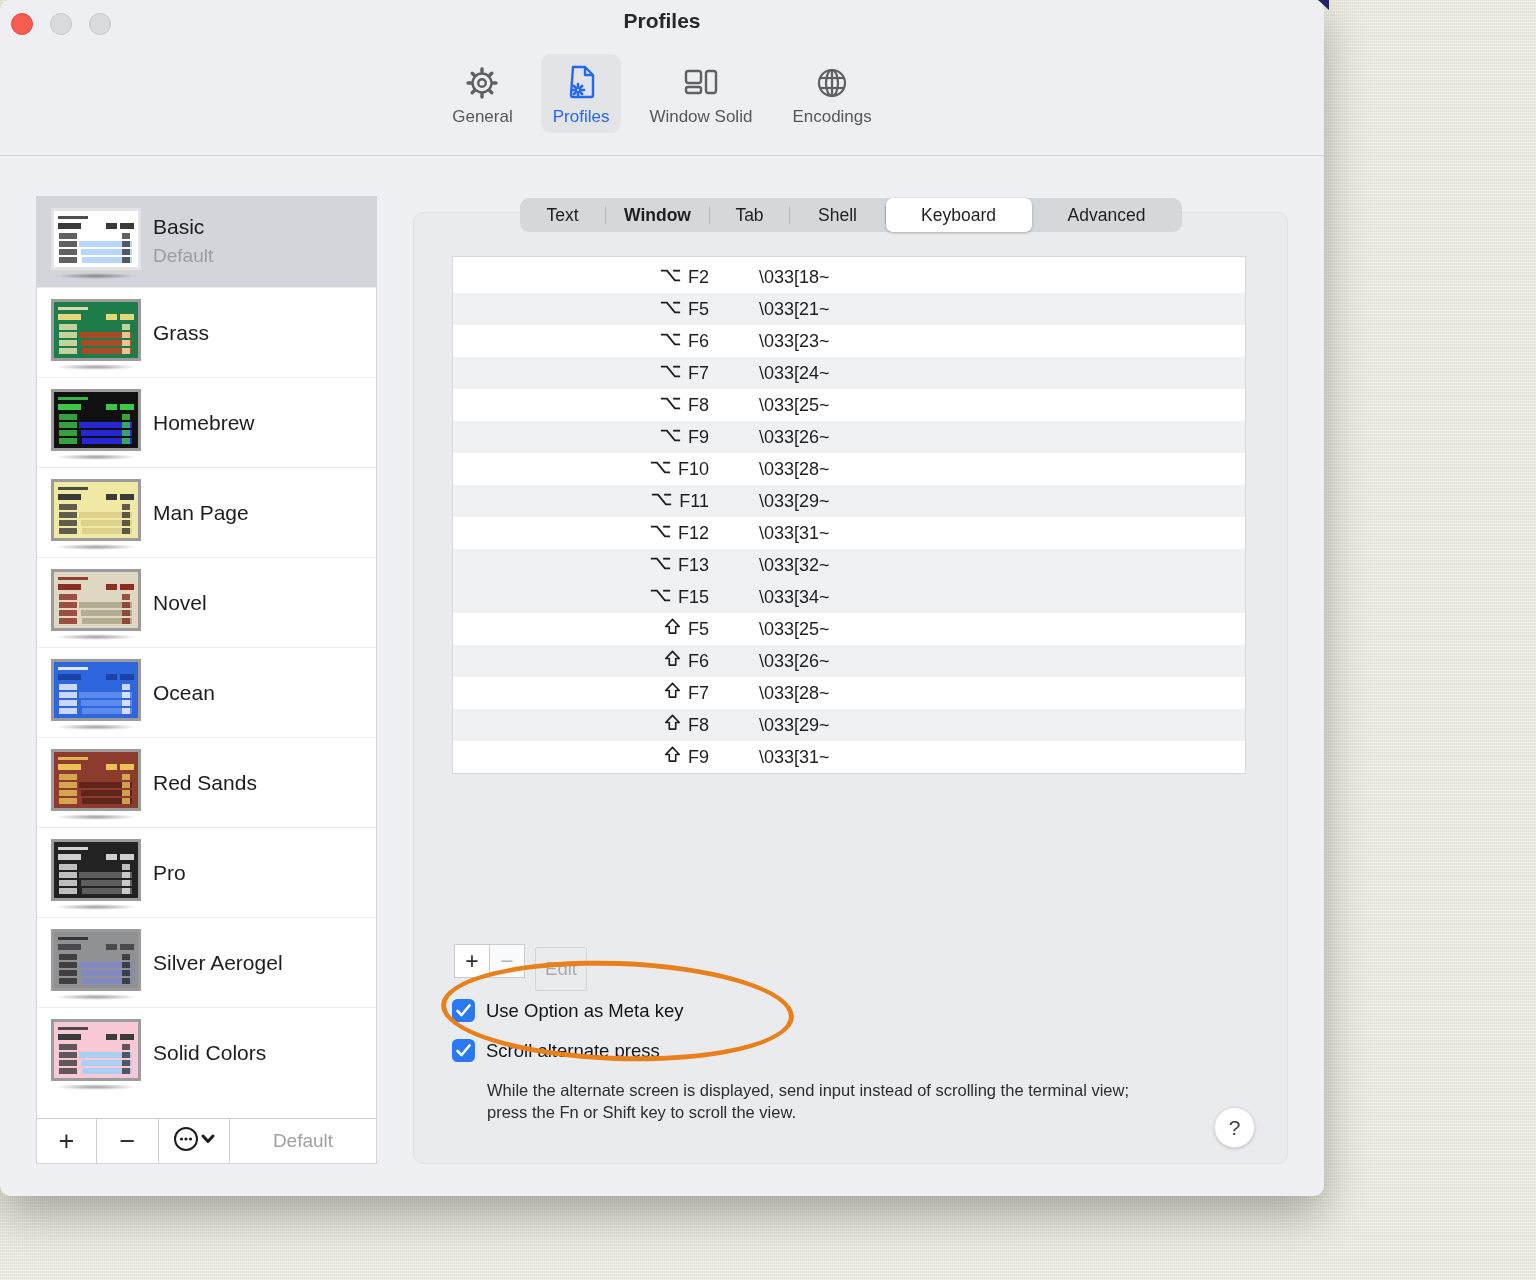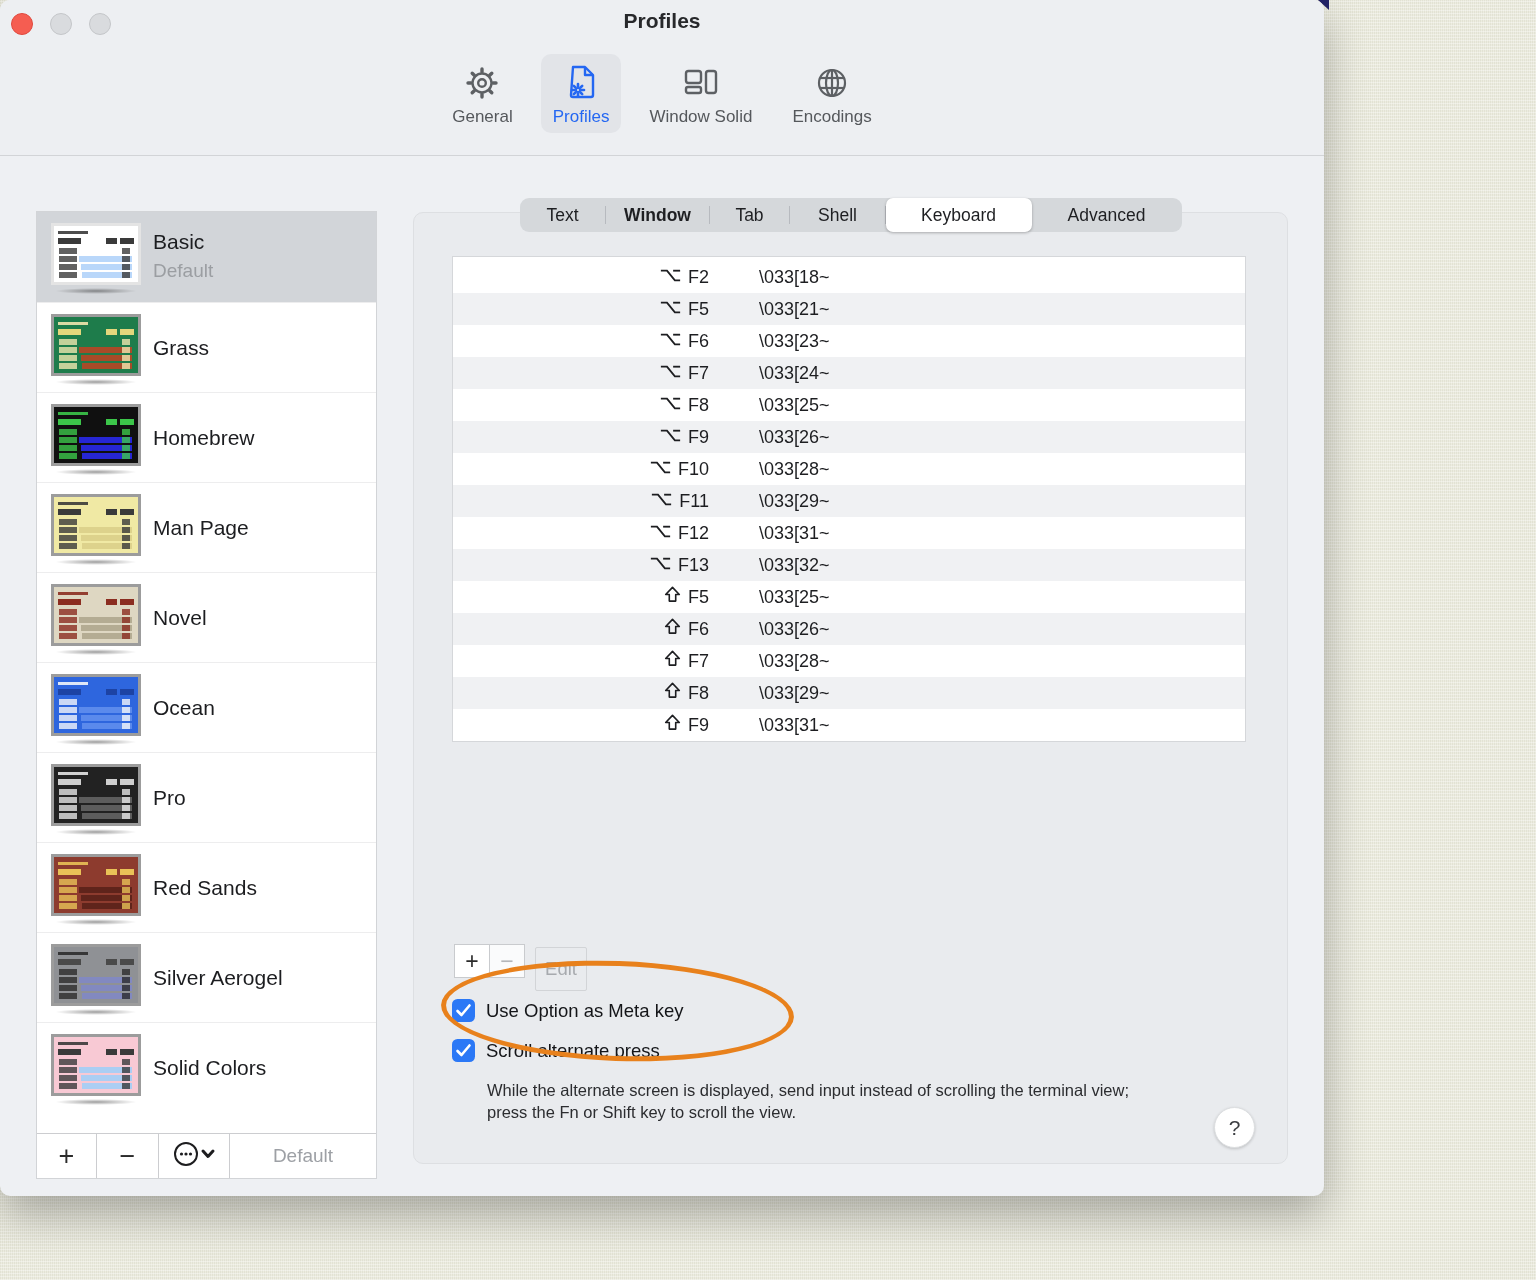--- a/index.html
+++ b/index.html
@@ -25,21 +25,21 @@
   .tl.gray { background:#d9dbde; border:1px solid #c4c6c9; }
   .win-title { position:absolute; left:0; right:0; top:9px; text-align:center; font-size:21px; font-weight:700; color:#27282b; }
   .toolbar { position:absolute; left:0; right:0; top:54px; display:flex; justify-content:center; align-items:flex-start; gap:16px; }
   .tb-item { display:flex; flex-direction:column; align-items:center; padding:8px 12px 6px; border-radius:10px; cursor:default; }
   .tb-item.selected { background:#e2e4e8; }
   .tb-icon { height:42px; display:flex; align-items:center; justify-content:center; }
   .tb-label { margin-top:3px; font-size:17px; color:#55585c; }
   .tb-item.selected .tb-label { color:#2467f2; }
 
   
-  .sidebar { position:absolute; left:36px; top:196px; width:341px; background:#ffffff; border:1px solid #d2d4d7;margin-top:15px; }
+  .sidebar { position:absolute; left:36px; top:196px; width:341px; background:#ffffff; border:1px solid #d2d4d7; }
   .profile-list { height:921px; overflow:hidden; }
   .prow { position:relative; height:90px; border-top:1px solid #ededee; }
   .prow:first-child { border-top:none; }
   .prow.selected { background:#d2d5d9; }
   .thumb { position:absolute; left:14px; top:11px; width:90px; height:62px; border-style:solid; border-width:3px; overflow:hidden; }
   .thumb-shadow { position:absolute; left:18px; top:76px; width:82px; height:6px;
     background:radial-gradient(ellipse at center, rgba(0,0,0,.38) 0%, rgba(0,0,0,0) 70%); }
   .pname { position:absolute; left:116px; top:50%; transform:translateY(-50%); font-size:21px; color:#1c1d20; }
   .prow.has-sub .pname { transform:none; top:18px; }
   .psub { position:absolute; left:116px; top:48px; font-size:19px; color:#9b9ea2; }
@@ -366,20 +366,53 @@
               <span class="hl" style="background:#5b8aec;left:32%"></span>
               <span class="nm" style="background:#f2f5fa"></span>
               <span class="num" style="background:#f2f5fa"></span>
             </div>
             <div class="t-prompt" style="background:#f2f5fa"></div>
           </div>
      <div class="thumb-shadow"></div>
      <div class="pname">Ocean</div>
         </div>
         <div class="prow">
+          <div class="thumb" style="background:#8d3b2e;border-color:#9c9c9c">
+            <div class="t-title" style="background:#e9c257"></div>
+    <div class="t-chips">
+              <span style="background:#e9c257;width:30%"></span>
+              <span style="flex:1"></span>
+      <span style="background:#e9c257;width:15%"></span>
+              <span style="background:#e9c257;width:18%"></span>
+            </div>
+    <div class="t-datarow">
+              <span class="nm" style="background:#e9c257"></span>
+              <span class="num" style="background:#e9c257"></span>
+            </div>
+            <div class="t-datarow">
+              <span class="hl" style="background:#5f241b;left:28%"></span>
+              <span class="nm" style="background:#e9c257"></span>
+              <span class="num" style="background:#e9c257"></span>
+            </div>
+            <div class="t-datarow">
+              <span class="hl" style="background:#5f241b;left:30%"></span>
+              <span class="nm" style="background:#e9c257"></span>
+              <span class="num" style="background:#e9c257"></span>
+            </div>
+            <div class="t-datarow">
+              <span class="hl" style="background:#5f241b;left:32%"></span>
+              <span class="nm" style="background:#e9c257"></span>
+              <span class="num" style="background:#e9c257"></span>
+            </div>
+            <div class="t-prompt" style="background:#e9c257"></div>
+          </div>
+     <div class="thumb-shadow"></div>
+     <div class="pname">Red Sands</div>
+        </div>
+        <div class="prow">
           <div class="thumb" style="background:#222222;border-color:#9c9c9c">
             <div class="t-title" style="background:#e6e6e6"></div>
     <div class="t-chips">
               <span style="background:#cfcfcf;width:30%"></span>
               <span style="flex:1"></span>
       <span style="background:#cfcfcf;width:15%"></span>
               <span style="background:#cfcfcf;width:18%"></span>
             </div>
     <div class="t-datarow">
               <span class="nm" style="background:#e6e6e6"></span>
@@ -397,53 +430,20 @@
             </div>
             <div class="t-datarow">
               <span class="hl" style="background:#5d5d5d;left:32%"></span>
               <span class="nm" style="background:#e6e6e6"></span>
               <span class="num" style="background:#e6e6e6"></span>
             </div>
             <div class="t-prompt" style="background:#e6e6e6"></div>
           </div>
      <div class="thumb-shadow"></div>
      <div class="pname">Pro</div>
-        </div>
-        <div class="prow">
-          <div class="thumb" style="background:#8d3b2e;border-color:#9c9c9c">
-            <div class="t-title" style="background:#e9c257"></div>
-    <div class="t-chips">
-              <span style="background:#e9c257;width:30%"></span>
-              <span style="flex:1"></span>
-      <span style="background:#e9c257;width:15%"></span>
-              <span style="background:#e9c257;width:18%"></span>
-            </div>
-    <div class="t-datarow">
-              <span class="nm" style="background:#e9c257"></span>
-              <span class="num" style="background:#e9c257"></span>
-            </div>
-            <div class="t-datarow">
-              <span class="hl" style="background:#5f241b;left:28%"></span>
-              <span class="nm" style="background:#e9c257"></span>
-              <span class="num" style="background:#e9c257"></span>
-            </div>
-            <div class="t-datarow">
-              <span class="hl" style="background:#5f241b;left:30%"></span>
-              <span class="nm" style="background:#e9c257"></span>
-              <span class="num" style="background:#e9c257"></span>
-            </div>
-            <div class="t-datarow">
-              <span class="hl" style="background:#5f241b;left:32%"></span>
-              <span class="nm" style="background:#e9c257"></span>
-              <span class="num" style="background:#e9c257"></span>
-            </div>
-            <div class="t-prompt" style="background:#e9c257"></div>
-          </div>
-     <div class="thumb-shadow"></div>
-     <div class="pname">Red Sands</div>
         </div>
         <div class="prow">
           <div class="thumb" style="background:#8f9195;border-color:#9c9c9c">
             <div class="t-title" style="background:#2c2c2c"></div>
     <div class="t-chips">
               <span style="background:#4a4a4a;width:30%"></span>
               <span style="flex:1"></span>
       <span style="background:#4a4a4a;width:15%"></span>
               <span style="background:#4a4a4a;width:18%"></span>
             </div>
@@ -630,20 +630,30 @@
           <div class="tr odd">
             <div class="td-key">
       <span><svg width="21" height="15" viewBox="0 0 24 16" fill="none" stroke="#1d1e21" stroke-width="2.1">
       <path d="M1 2.5 h7 l9 11 h6"></path>
                   <path d="M15 2.5 h8"></path>
                 </svg></span>
       <span class="key-label">F13</span>
             </div>
     <div class="td-action">\033[32~</div>
           </div>
+          <div class="tr odd">
+            <div class="td-key">
+      <span><svg width="21" height="15" viewBox="0 0 24 16" fill="none" stroke="#1d1e21" stroke-width="2.1">
+      <path d="M1 2.5 h7 l9 11 h6"></path>
+                  <path d="M15 2.5 h8"></path>
+                </svg></span>
+      <span class="key-label">F15</span>
+            </div>
+    <div class="td-action">\033[34~</div>
+          </div>
           <div class="tr">
             <div class="td-key">
       <span><svg width="17" height="17" viewBox="0 0 18 18" fill="none" stroke="#1d1e21" stroke-width="1.7" stroke-linejoin="round">
       <path d="M9 1.5 L16.2 9 H12.4 V16 H5.6 V9 H1.8 Z"></path>
                 </svg></span>
       <span class="key-label">F5</span>
             </div>
     <div class="td-action">\033[25~</div>
           </div>
           <div class="tr odd">

